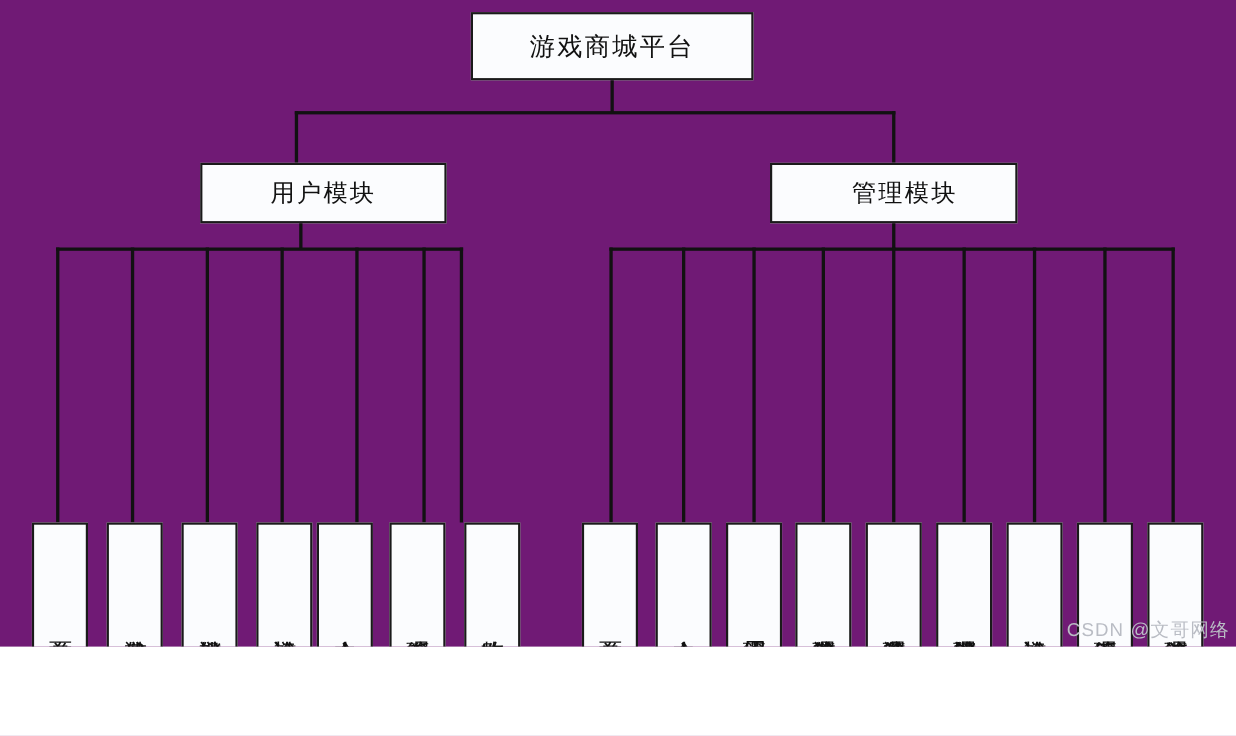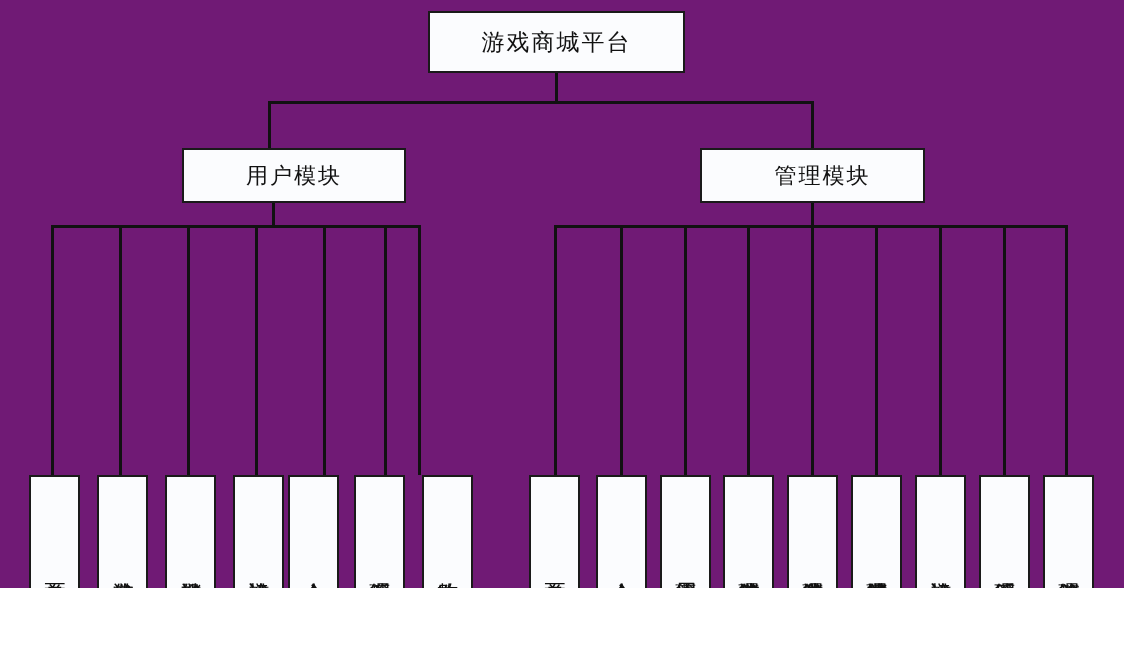--- a/index.html
+++ b/index.html
@@ -158,14 +158,15 @@
   <div class="node node-leaf" style="left:915px;  top:475px; width:51px; height:182px;">
     <span class="leaf-label">游戏论坛</span>
   </div>
   <div class="node node-leaf" style="left:979px;  top:475px; width:51px; height:182px;">
     <span class="leaf-label">系统管理</span>
   </div>
   <div class="node node-leaf" style="left:1043px; top:475px; width:51px; height:182px;">
     <span class="leaf-label">订单管理</span>
   </div>
 
+  <div class="watermark">CSDN @文哥网络</div>
 
 </div>
 
 </body></html>

